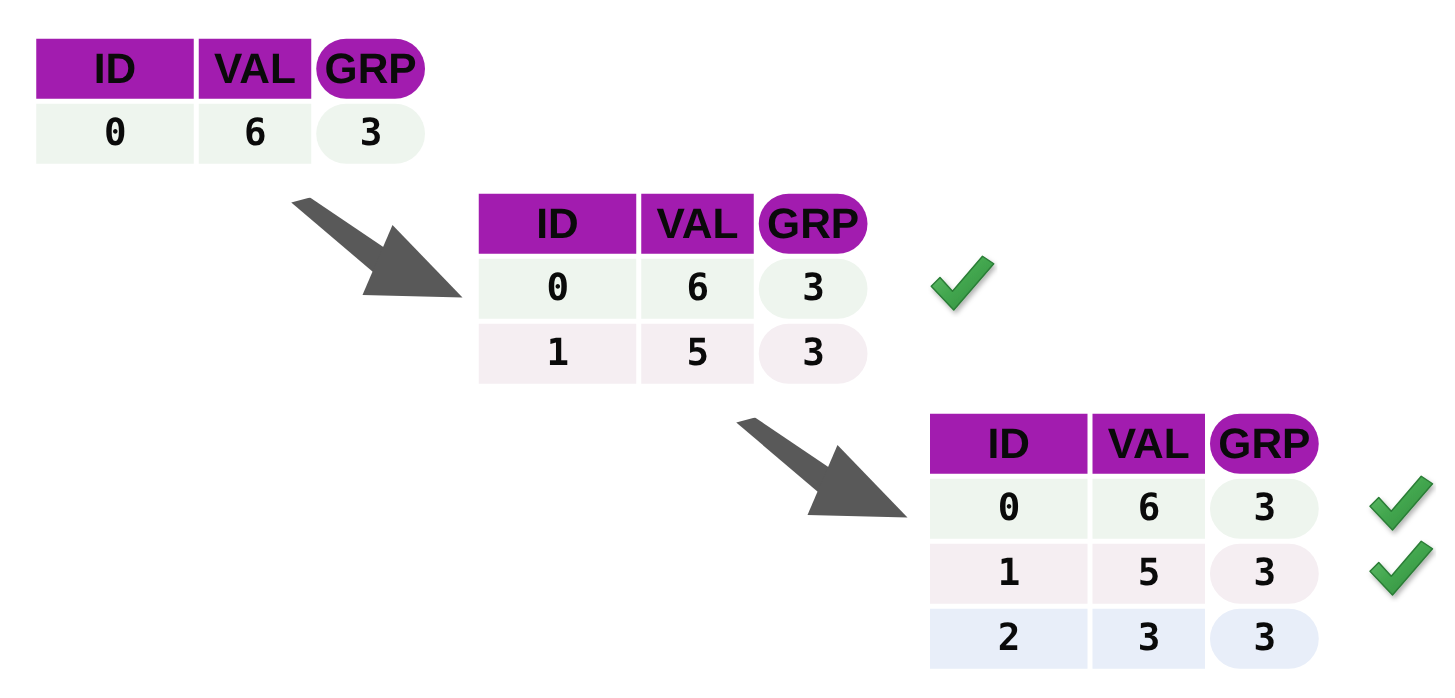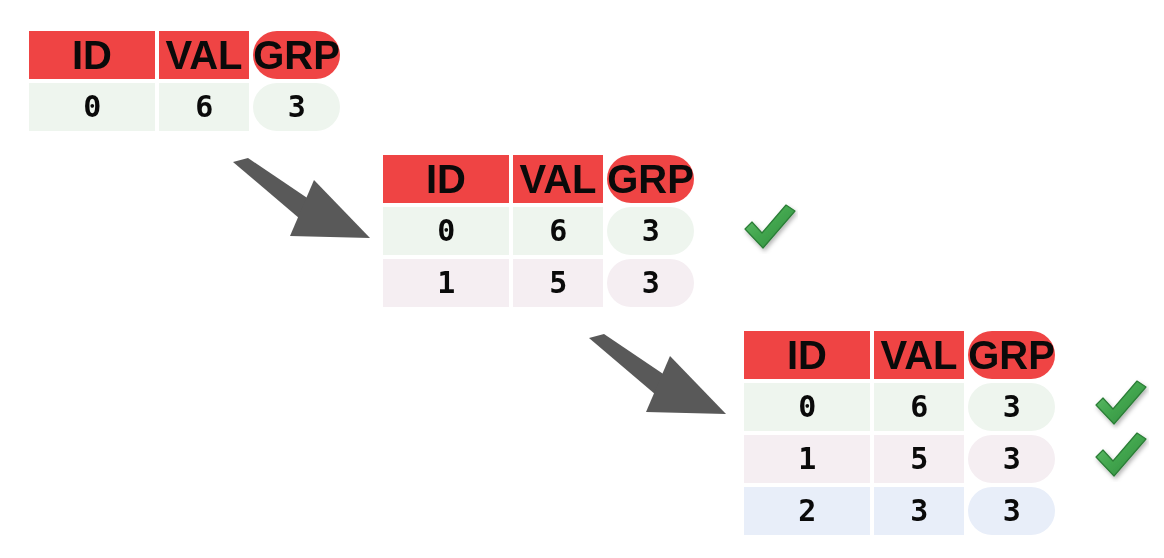--- a/index.html
+++ b/index.html
@@ -37,24 +37,24 @@
     letter-spacing: -0.5px;
     box-sizing: border-box;
     overflow: hidden;
     white-space: nowrap;
   }
   .cell.c-id  { width: 126px; }
   .cell.c-val { width: 90px; }
   .cell.c-grp { width: 87px; border-radius: 24px; }
 
   .row.hdr .cell {
-    background: #ef4444;
+    background: #a21caf;
     font-family: "Liberation Sans", sans-serif;
     font-weight: bold;
-    font-size: 40px;
+    font-size: 34px;
     letter-spacing: 0px;
   }
   .row.r-green  .cell { background: #eef5ee; }
   .row.r-pink   .cell { background: #f5eef2; }
   .row.r-blue   .cell { background: #e8eef9; }
 
   
   #table-1 { left: 29px;  top: 31px;  }
   #table-2 { left: 383px; top: 155px; }
   #table-3 { left: 744px; top: 331px; }

